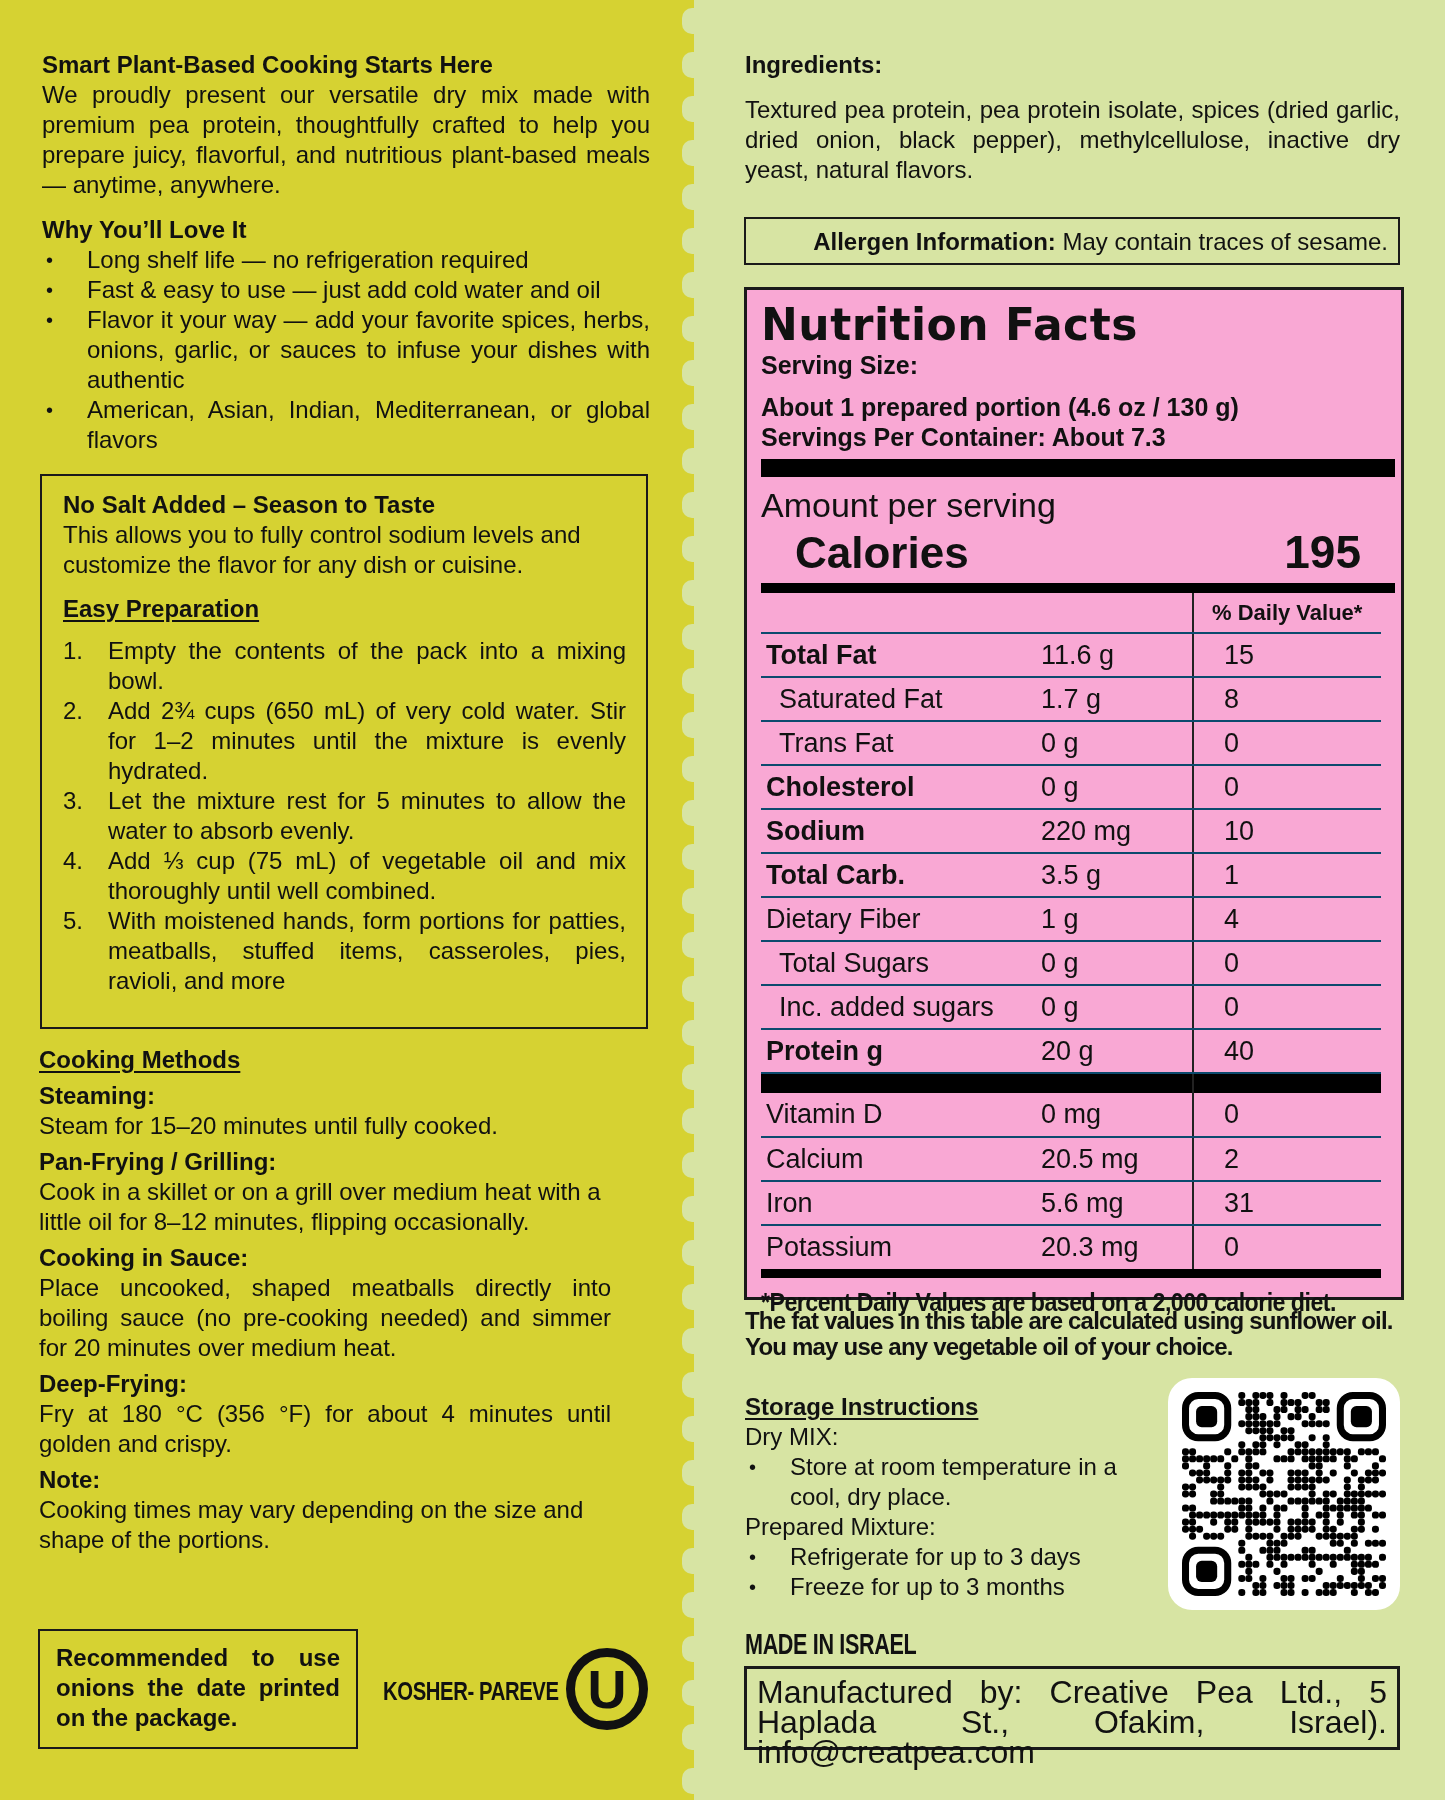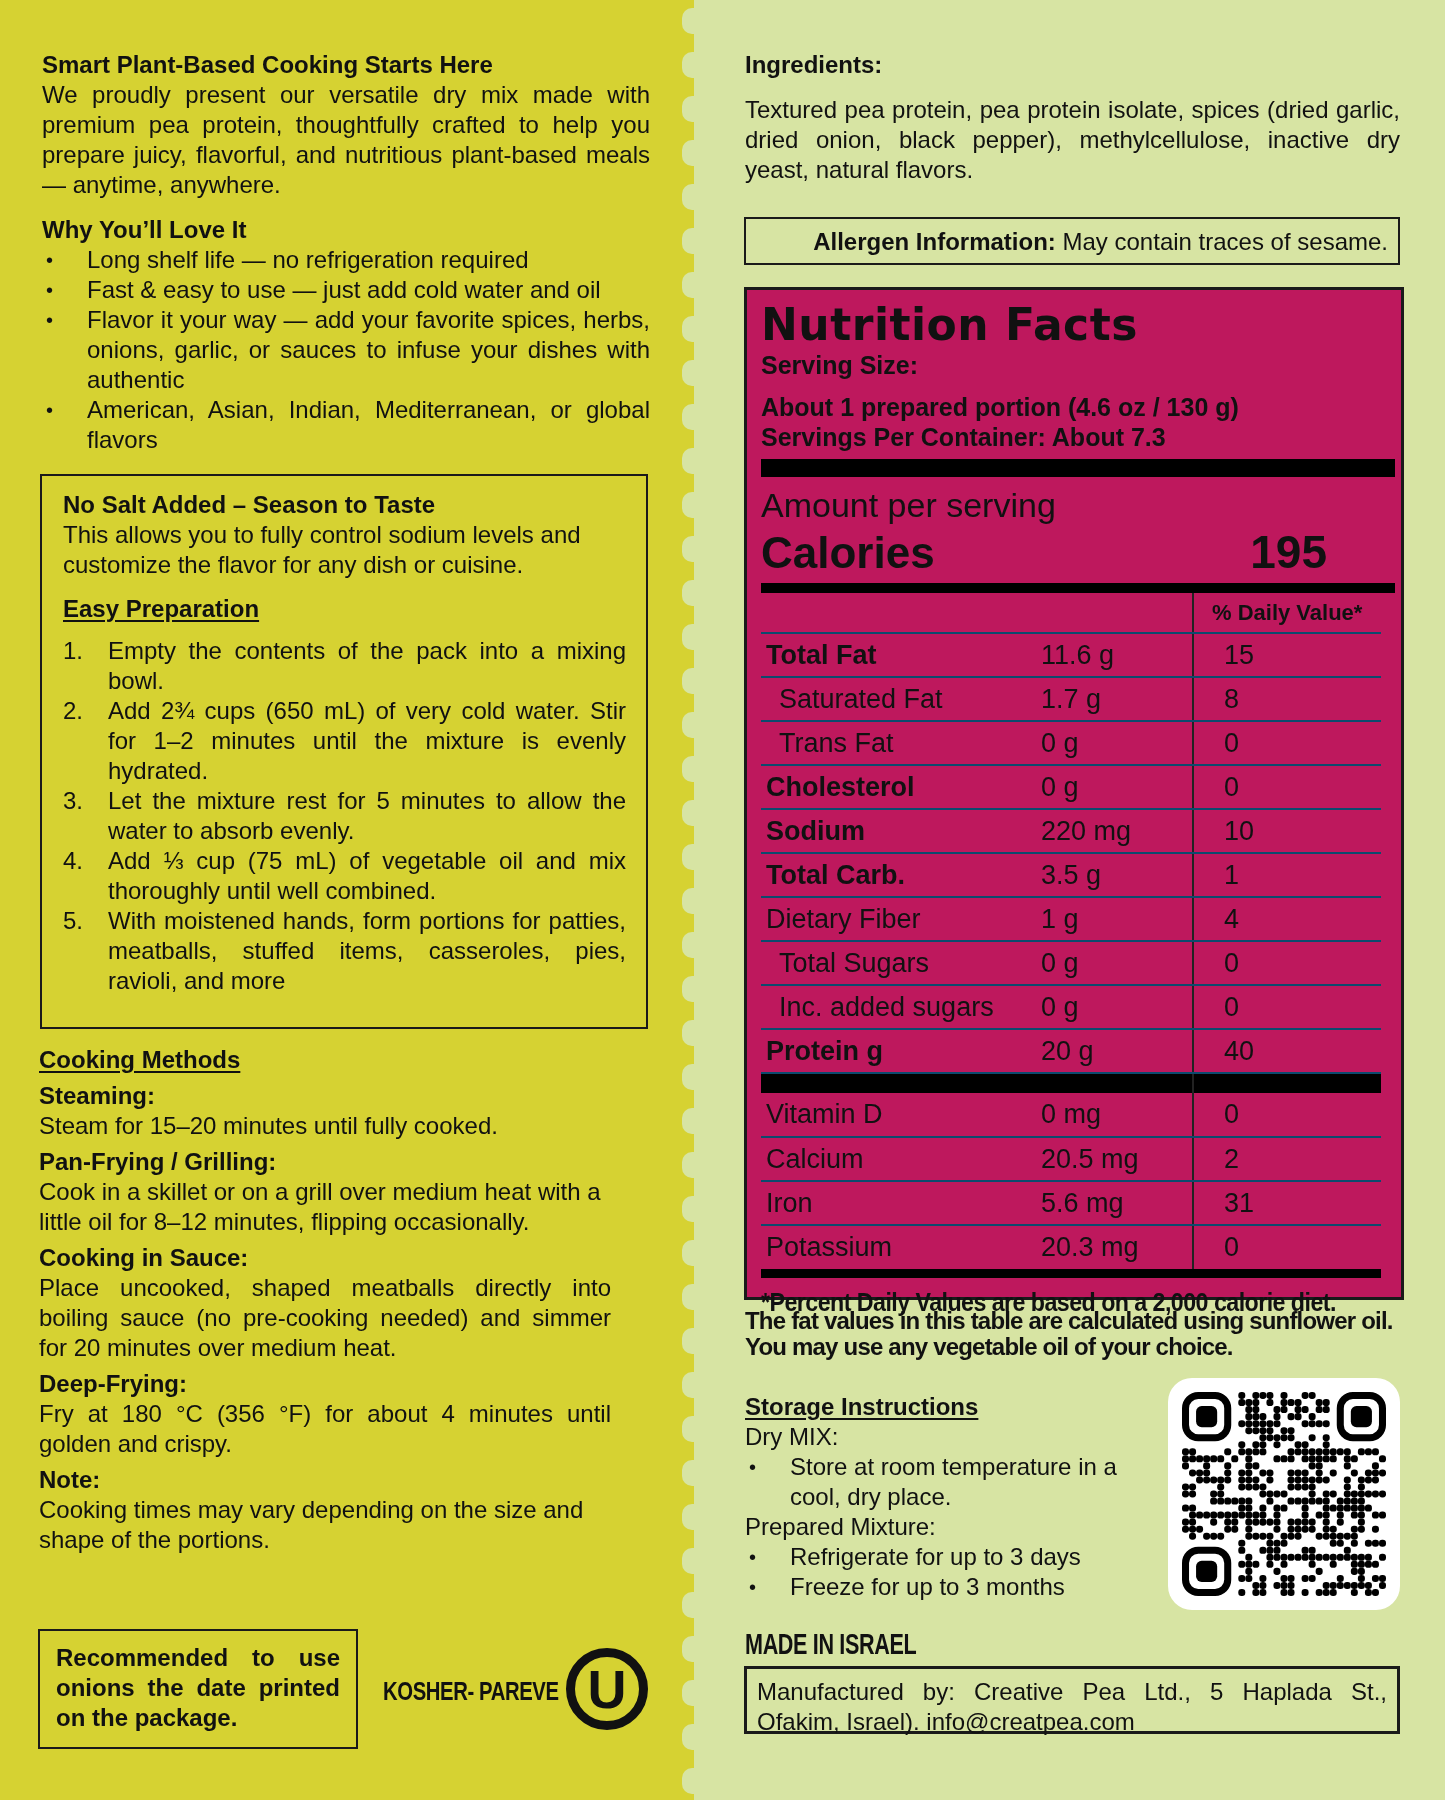--- a/index.html
+++ b/index.html
@@ -66,28 +66,28 @@
 
   
   .rc { position: absolute; left: 745px; width: 655px; font-size: 24px; line-height: 30px; }
   .allergen {
     position: absolute; left: 744px; top: 217px; width: 656px; height: 48px;
     border: 2.5px solid #1a1a1a; padding: 8px 10px; font-size: 24px; line-height: 30px; text-align: right;
   }
 
   .nf {
     position: absolute; left: 744px; top: 287px; width: 660px; height: 1013px;
-    background: #be185d; border: 3px solid #1a1a1a; padding: 10px 14px 0 14px;
+    background: #f9a8d4; border: 3px solid #1a1a1a; padding: 10px 14px 0 14px;
   }
   .nf-title { font-size: 44px; line-height: 50px; font-weight: 900; letter-spacing: 0.5px; font-family: "DejaVu Sans", sans-serif; }
   .nf-serving { font-size: 25px; line-height: 30px; }
   .nf-serving .b { font-weight: bold; }
   .bar-thick { height: 18px; background: #000; margin-top: 7px; width: 634px; }
   .amt { font-size: 34px; line-height: 40px; margin-top: 8px; }
-  .cal-row { display: flex; justify-content: space-between; align-items: baseline; width: 634px; }
+  .cal-row { display: flex; justify-content: space-between; align-items: baseline; width: 634px; margin-left: 34px; }
   .cal-label { font-size: 44px; font-weight: bold; line-height: 48px; }
   .cal-value { font-size: 46px; font-weight: bold; margin-right: 68px; }
   .bar-med { height: 10px; background: #000; margin-top: 4px; width: 634px; }
 
   table.nt { border-collapse: collapse; width: 620px; font-size: 27px; }
   table.nt td { height: 44px; border-bottom: 2px solid #0c4a6e; padding: 0; vertical-align: middle; }
   table.nt td.c1 { width: 280px; padding-left: 5px; }
   table.nt td.c2 { width: 152px; }
   table.nt td.c3 { border-left: 2px solid #222; padding-left: 30px; }
   table.nt td.indent { padding-left: 18px; }
@@ -104,22 +104,22 @@
   .storage { position: absolute; left: 745px; top: 1392px; width: 420px; font-size: 24px; line-height: 30px; }
   .storage .bullets li { padding-left: 45px; text-align: left; }
   .qr {
     position: absolute; left: 1168px; top: 1378px; width: 232px; height: 232px;
     background: #fff; border-radius: 24px; padding: 14px;
   }
   .qr svg { width: 204px; height: 204px; display: block; }
 
   .made { position: absolute; left: 745px; top: 1627px; font-size: 30px; font-weight: bold; transform: scaleX(0.72); transform-origin: left; letter-spacing: -0.5px; }
   .mfr-box {
-    position: absolute; left: 744px; top: 1666px; width: 656px; height: 68px;
-    border: 3px solid #1a1a1a; padding: 8px 10px; font-size: 24px; line-height: 30px; text-align: justify;
+    position: absolute; left: 744px; top: 1666px; width: 656px; height: 84px;
+    border: 3px solid #1a1a1a; padding: 8px 10px; font-size: 32px; line-height: 30px; text-align: justify;
   }
 </style>
 </head>
 <body>
 
 <div class="left-panel"></div>
 <div class="right-panel"></div>
 <div class="tabs" id="tabs">
     <span style="top: 8px;"></span>
     <span style="top: 52px;"></span>

